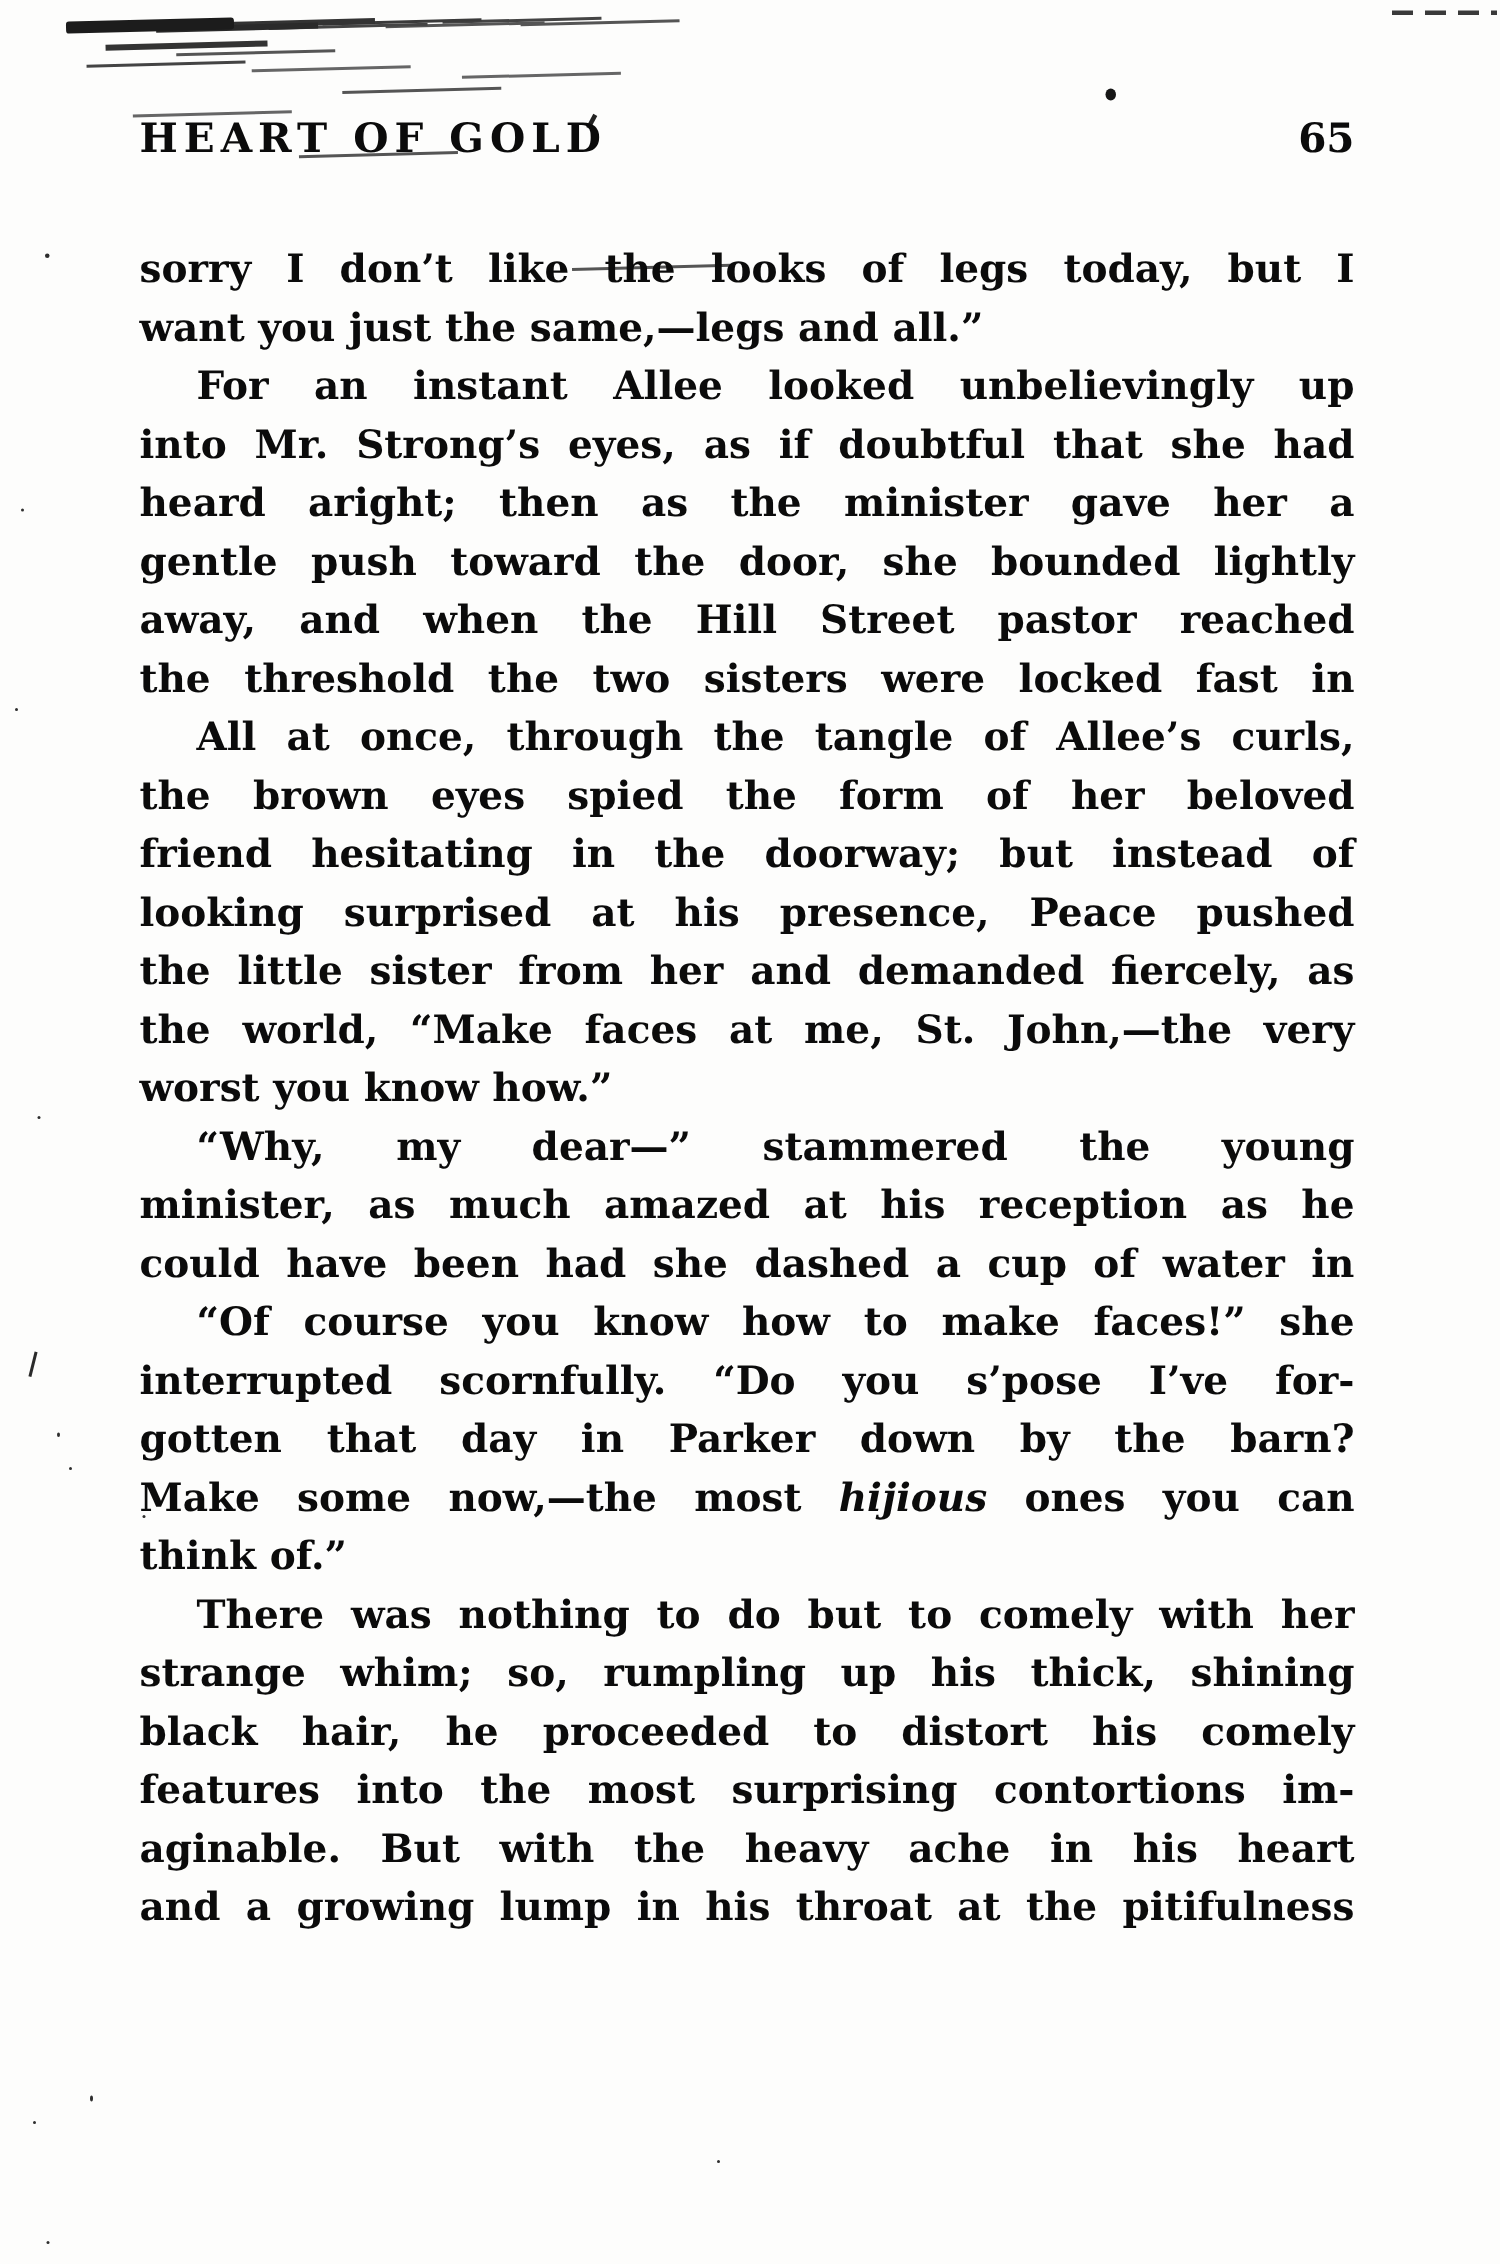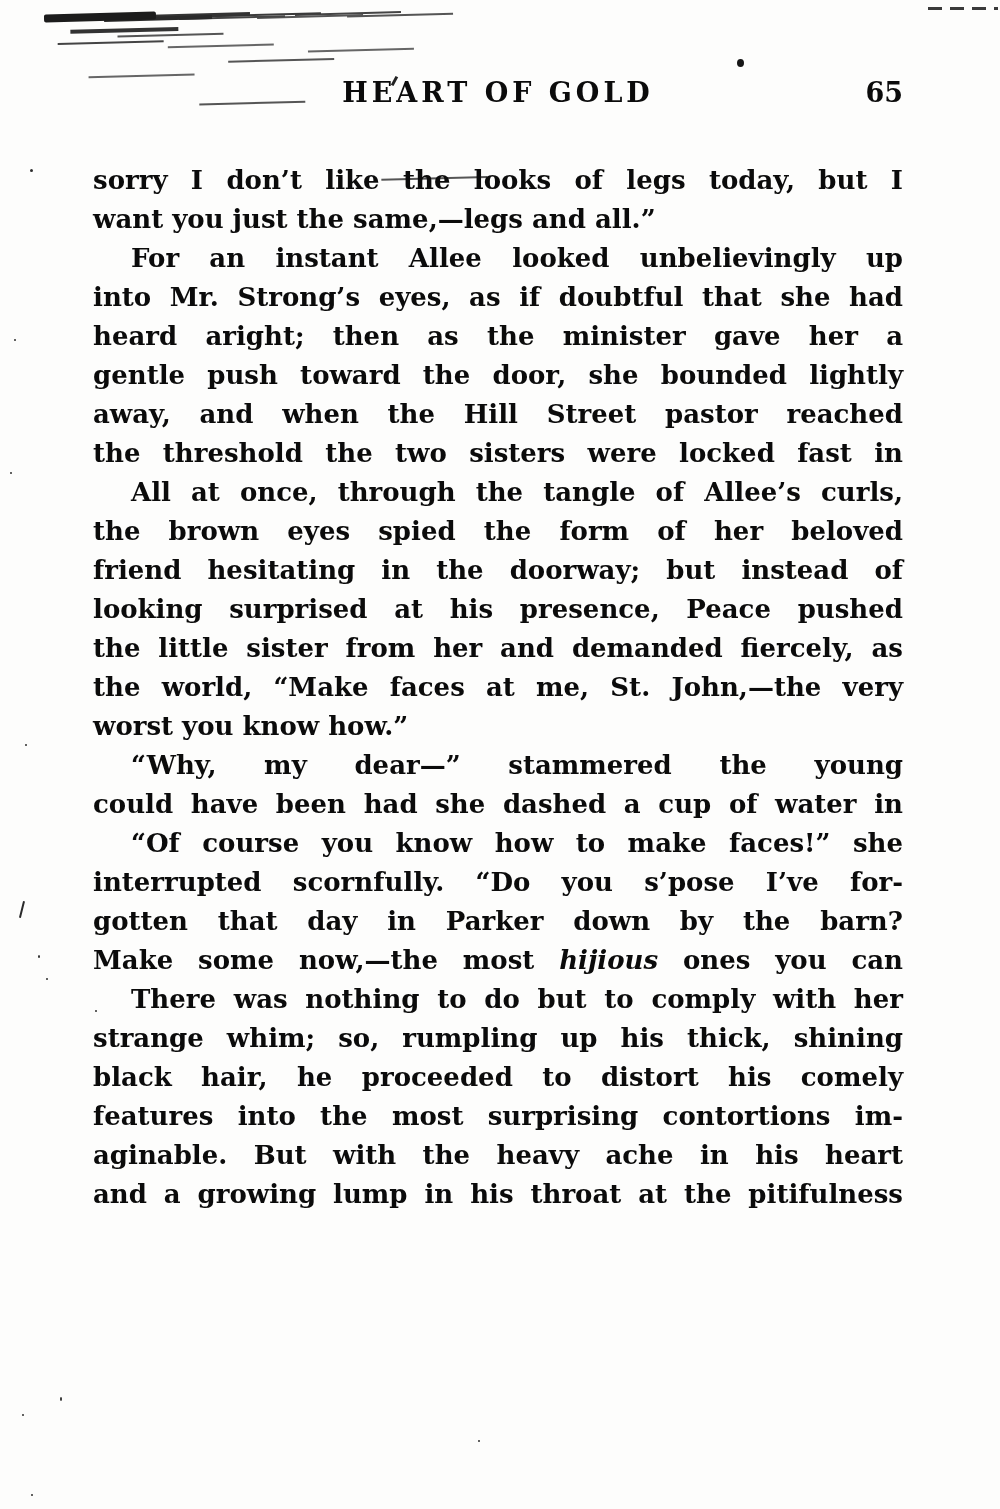--- a/index.html
+++ b/index.html
@@ -13,21 +13,21 @@
   }
   .page { position: absolute; inset: 0; }
 
   
   .running-head {
     position: absolute;
     left: 93px; top: 74px; width: 810px; height: 38px;
     line-height: 38px;
   }
   .head-title {
-    display: block; text-align: center;
+    display: block; 
     font-size: 27px; font-weight: 700; letter-spacing: 4px;
   }
   .head-pagenum {
     position: absolute; right: 0; top: 0;
     font-size: 27px; font-weight: 700; margin-left: 24px;
   }
 
   
   .text-block {
     position: absolute;
@@ -106,26 +106,28 @@
     <div class="line">away, and when the Hill Street pastor reached</div>
     <div class="line">the threshold the two sisters were locked fast in</div>
     <div class="line indent">All at once, through the tangle of Allee’s curls,</div>
     <div class="line">the brown eyes spied the form of her beloved</div>
     <div class="line">friend hesitating in the doorway; but instead of</div>
     <div class="line">looking surprised at his presence, Peace pushed</div>
     <div class="line">the little sister from her and demanded fiercely, as</div>
     <div class="line">the world, “Make faces at me, St. John,—the very</div>
     <div class="line last">worst you know how.”</div>
     <div class="line indent">“Why, my dear—” stammered the young</div>
+    <div class="line">minister, as much amazed at his reception as he</div>
     <div class="line">could have been had she dashed a cup of water in</div>
     <div class="line indent">“Of course you know how to make faces!” she</div>
     <div class="line">interrupted scornfully.  “Do you s’pose I’ve for-</div>
     <div class="line">gotten that day in Parker down by the barn?</div>
     <div class="line"><span>Make some now,—the most </span><span class="italic-word">hijious</span><span> ones you can</span></div>
-    <div class="line indent">There was nothing to do but to comply with her</div>
+    <div class="line last">think of.”</div>
+    <div class="line indent">There was nothing to do but to comely with her</div>
     <div class="line">strange whim; so, rumpling up his thick, shining</div>
     <div class="line">black hair, he proceeded to distort his comely</div>
     <div class="line">features into the most surprising contortions im-</div>
     <div class="line">aginable.  But with the heavy ache in his heart</div>
     <div class="line">and a growing lump in his throat at the pitifulness</div>
   </div>
 
 </div>
 
 </body></html>

